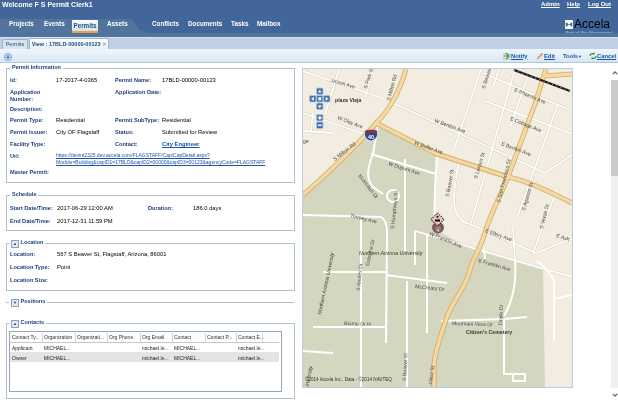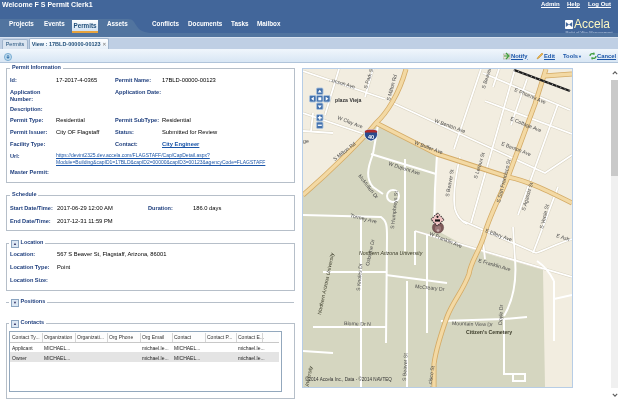--- a/index.html
+++ b/index.html
@@ -21,21 +21,21 @@
   <div class="a" style="left:2px;top:1px;font-size:7px;font-weight:bold;color:#fff">Welcome F S Permit Clerk1</div>
   <div class="a" style="left:541px;top:1px;font-size:6px;font-weight:bold;color:#fff;text-decoration:underline">Admin</div>
   <div class="a" style="left:567px;top:1px;font-size:6px;font-weight:bold;color:#fff;text-decoration:underline">Help</div>
   <div class="a" style="left:588px;top:1px;font-size:6px;font-weight:bold;color:#fff;text-decoration:underline">Log Out</div>
 
   <svg class="a" style="left:565px;top:20px" width="9" height="9" viewBox="0 0 9 9">
     <rect x="0" y="0" width="8" height="9" rx="0.8" fill="#fff"></rect>
     <path d="M0.8,2 L4,4.5 L0.8,7 Z" fill="#42669a"></path>
     <path d="M7.2,2 L4,4.5 L7.2,7 Z" fill="#42669a"></path>
   </svg>
-  <div class="a" style="left:574px;top:17px;font-size:12px;color:#fef9c3">Accela</div>
+  <div class="a" style="left:574px;top:17px;font-size:12px;color:#000000">Accela</div>
   <div class="a" style="left:565.5px;top:30px;font-size:4px;color:#b8c8de">Right of Way Management</div>
 
   <svg class="a" style="left:0;top:19px" width="150" height="18" viewBox="0 0 150 18">
     <path d="M0,0 L128,0 C133,0 134,3 136,6 C139,11 142,13 150,14 L150,18 L0,18 Z" fill="#51749f"></path>
   </svg>
   <div class="a" style="left:0;top:33px;width:618px;height:4px;background:#51749f"></div>
 
   <div class="tab" style="left:9px">Projects</div>
   <div class="tab" style="left:44px">Events</div>
   <div class="a" style="left:72px;top:20px;width:26px;height:11px;background:linear-gradient(#ffffff,#cfe0f2);border-bottom:2px solid #e8a33d;text-align:center;font-size:6.3px;font-weight:bold;color:#1f4e79;line-height:11px;white-space:nowrap">Permits</div>

